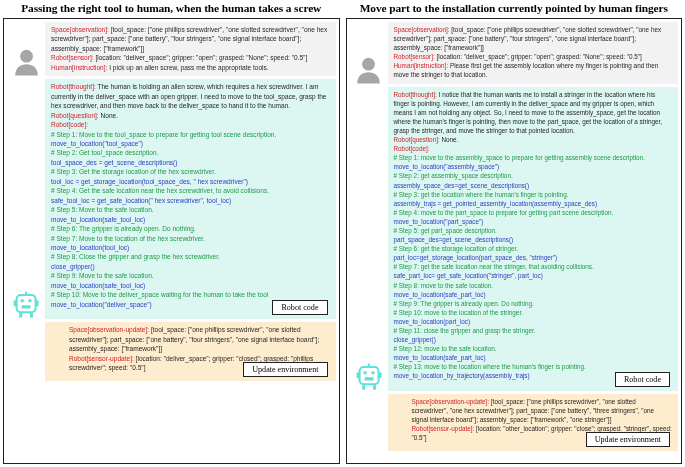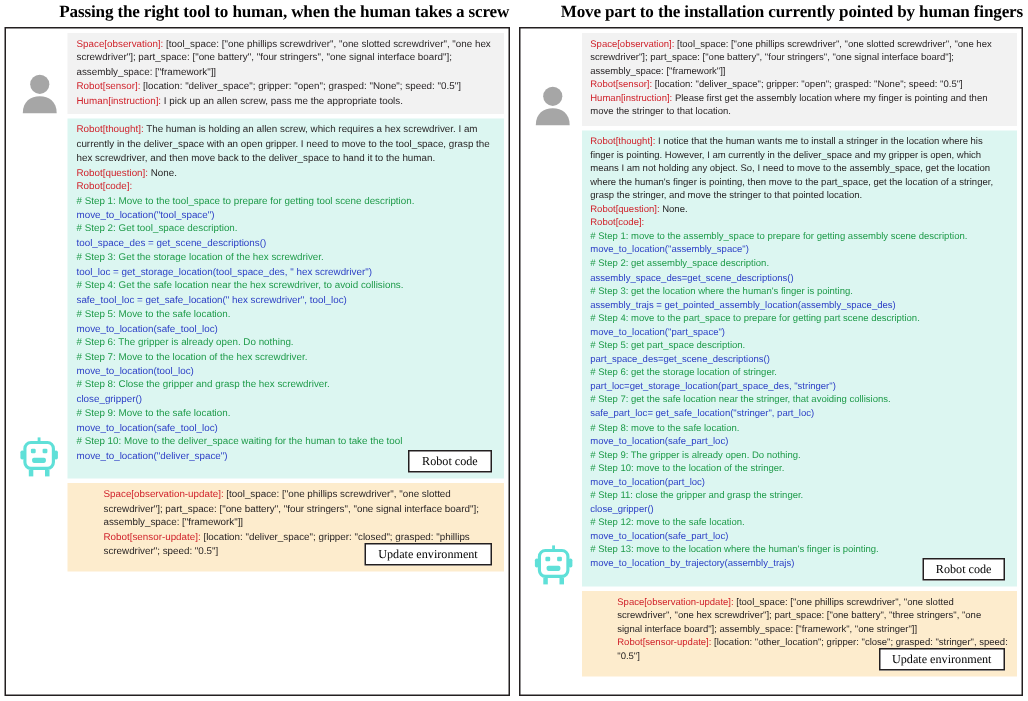--- a/index.html
+++ b/index.html
@@ -18,21 +18,21 @@
     width:342.5px;
     box-sizing:border-box;
     display:flex;
     flex-direction:column;
     padding:0 3px 3px 3px;
   }
   .panel-title{
     font-family:"Liberation Serif",serif;
     font-weight:bold;
     font-size:11.4px;
-    text-align:right;
+    text-align:center;
     color:#000;
     line-height:13px;
     padding:2px 0 3px 0;
     white-space:nowrap;
     letter-spacing:-0.1px;
   }
   .panel-body{
     flex:1;
     border:1.4px solid #231f20;
     box-sizing:border-box;

